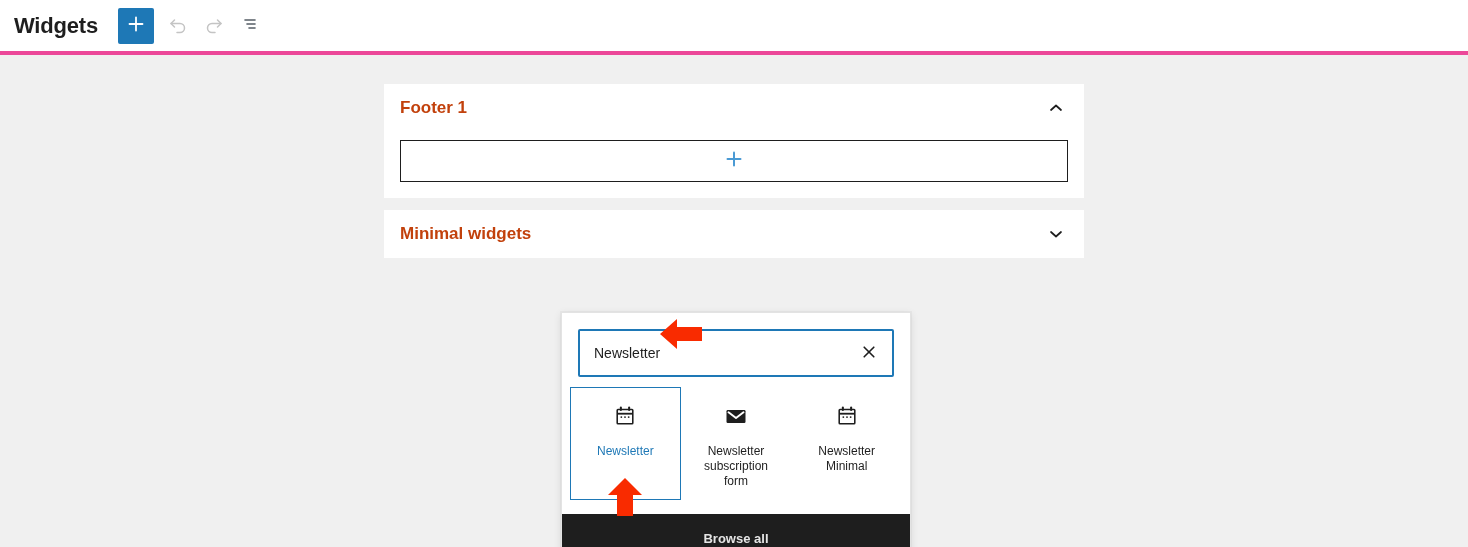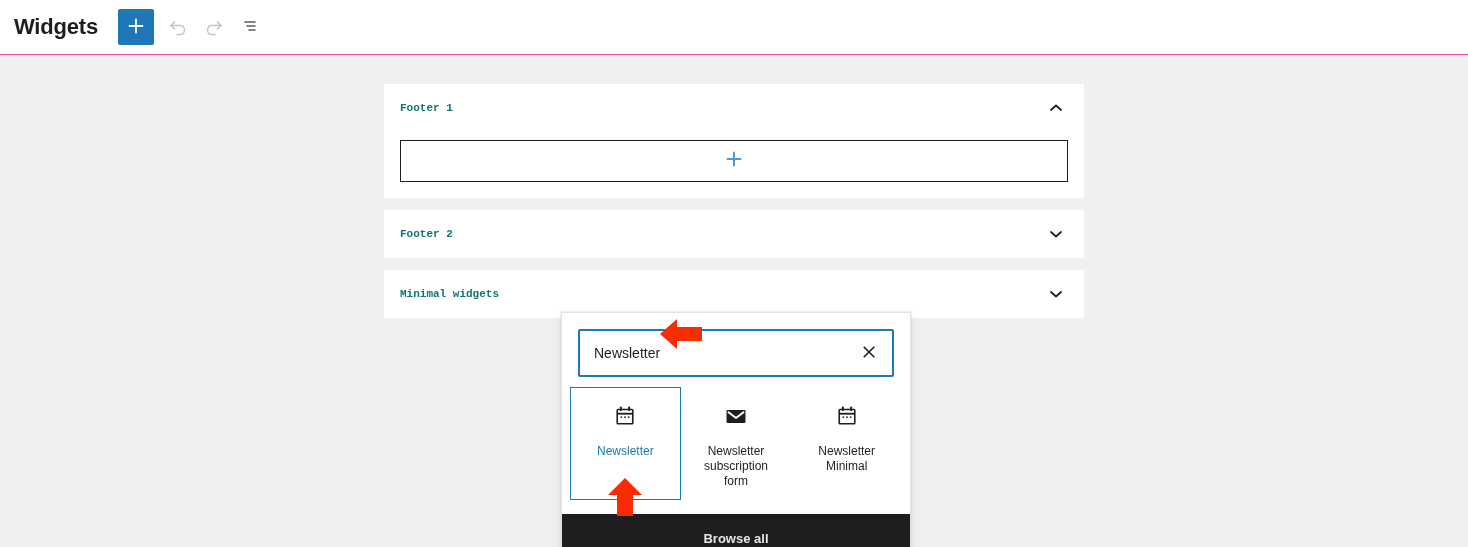--- a/index.html
+++ b/index.html
@@ -12,21 +12,21 @@
     font-family: "Liberation Sans", sans-serif;
     background: #f0f0f0;
     color: #1e1e1e;
     -webkit-font-smoothing: antialiased;
   }
 
   
   .header {
     height: 55px;
     background: #ffffff;
-    border-bottom: 1px solid #ec4899;
+    border-bottom: 4px solid #ec4899;
     display: flex;
     align-items: center;
     padding-left: 14px;
     gap: 0px;
   }
   .app-title {
     font-size: 22px;
     font-weight: bold;
     letter-spacing: -0.2px;
     color: #1e1e1e;
@@ -70,24 +70,23 @@
   .widget-area.expanded { padding-bottom: 0; }
   .wa-header {
     height: 48px;
     display: flex;
     align-items: center;
     justify-content: space-between;
     padding: 0 16px 0 16px;
     cursor: pointer;
   }
   .wa-title {
-    font-size: 11px;
+    font-size: 17px;
     font-weight: bold;
-    color: #0f766e;
-    font-family: Liberation Mono, monospace;
+    color: #c2410c;
   }
   .chevron {
     width: 24px;
     height: 24px;
     display: flex;
     align-items: center;
     justify-content: center;
   }
   .chevron svg { stroke: #1e1e1e; }
   .wa-body { padding: 8px 16px 16px 16px; }
@@ -262,30 +261,20 @@
           <span>
             <svg width="20" height="20" viewBox="0 0 20 20" fill="none" stroke-width="2" stroke-linecap="round">
               <line x1="10" y1="3.5" x2="10" y2="16.5"></line>
               <line x1="3.5" y1="10" x2="16.5" y2="10"></line>
             </svg>
           </span>
         </div>
       </div>
     </div>
 
-    <div class="widget-area">
-      <div class="wa-header">
-        <span class="wa-title">Footer 2</span>
-        <span class="chevron">
-          <svg width="18" height="18" viewBox="0 0 18 18" fill="none" stroke-width="1.7" stroke-linecap="round" stroke-linejoin="round">
-            <path d="M4 7 L9 11.5 L14 7"></path>
-          </svg>
-        </span>
-      </div>
-    </div>
 
 
     <div class="widget-area">
       <div class="wa-header">
         <span class="wa-title">Minimal widgets</span>
         <span class="chevron">
           <svg width="18" height="18" viewBox="0 0 18 18" fill="none" stroke-width="1.7" stroke-linecap="round" stroke-linejoin="round">
             <path d="M4 7 L9 11.5 L14 7"></path>
           </svg>
         </span>

